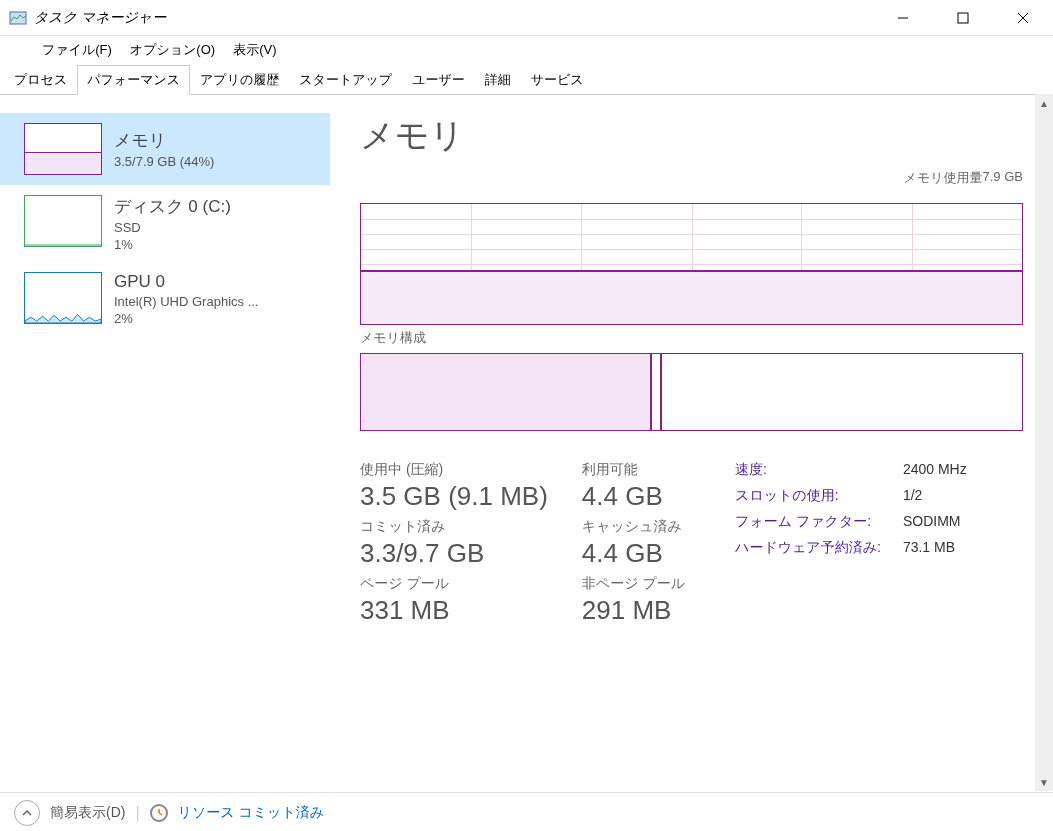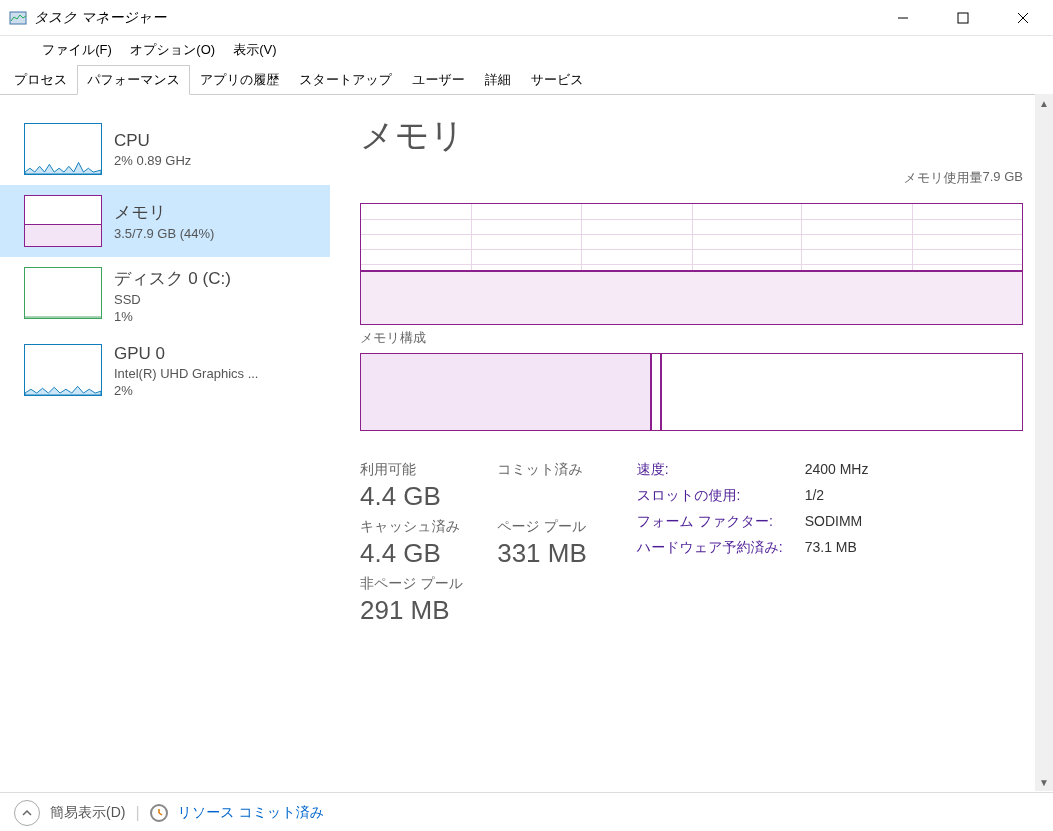--- a/index.html
+++ b/index.html
@@ -103,31 +103,20 @@
   <div class="tab active">パフォーマンス</div>
   <div class="tab">アプリの履歴</div>
   <div class="tab">スタートアップ</div>
   <div class="tab">ユーザー</div>
   <div class="tab">詳細</div>
   <div class="tab">サービス</div>
 </div>
 
 <div class="content">
   <div class="sidebar">
-    <div class="side-item">
-      <div class="side-thumb">
-        <svg viewBox="0 0 78 52" preserveAspectRatio="none">
-            <path d="M0 50 L5 46 L10 50 L15 44 L20 50 L25 42 L30 50 L35 46 L40 50 L45 44 L50 50 L55 40 L60 50 L65 46 L70 50 L78 48 L78 52 L0 52 Z" fill="#cde6f7" stroke="#117dbb" stroke-width="1"></path>
-          </svg>
-      </div>
-      <div class="side-info">
-        <span class="side-name">CPU</span>
-        <span class="side-sub">2%  0.89 GHz</span>
-      </div>
-    </div>
     <div class="side-item active">
       <div class="side-thumb mem">
         <div class="side-mem-fill"></div>
         <div class="side-mem-line"></div>
       </div>
       <div class="side-info">
         <span class="side-name">メモリ</span>
         <span class="side-sub">3.5/7.9 GB (44%)</span>
       </div>
     </div>
@@ -186,25 +175,30 @@
     <div class="comp-label">メモリ構成</div>
     <div class="comp-chart">
       <div class="comp-seg used" style="width:44%"></div>
       <div class="comp-seg mod"></div>
       <div class="comp-seg" style="flex:1"></div>
     </div>
 
     <div class="stats">
       <div class="stats-left">
         <div class="stat-block">
+          <span class="stat-label">使用中 (圧縮)</span>
+          <span class="stat-value">3.5 GB (9.1 MB)</span>
+        </div>
+        <div class="stat-block">
           <span class="stat-label">利用可能</span>
           <span class="stat-value">4.4 GB</span>
         </div>
         <div class="stat-block">
           <span class="stat-label">コミット済み</span>
+          <span class="stat-value">3.3/9.7 GB</span>
         </div>
         <div class="stat-block">
           <span class="stat-label">キャッシュ済み</span>
           <span class="stat-value">4.4 GB</span>
         </div>
         <div class="stat-block">
           <span class="stat-label">ページ プール</span>
           <span class="stat-value">331 MB</span>
         </div>
         <div class="stat-block">

